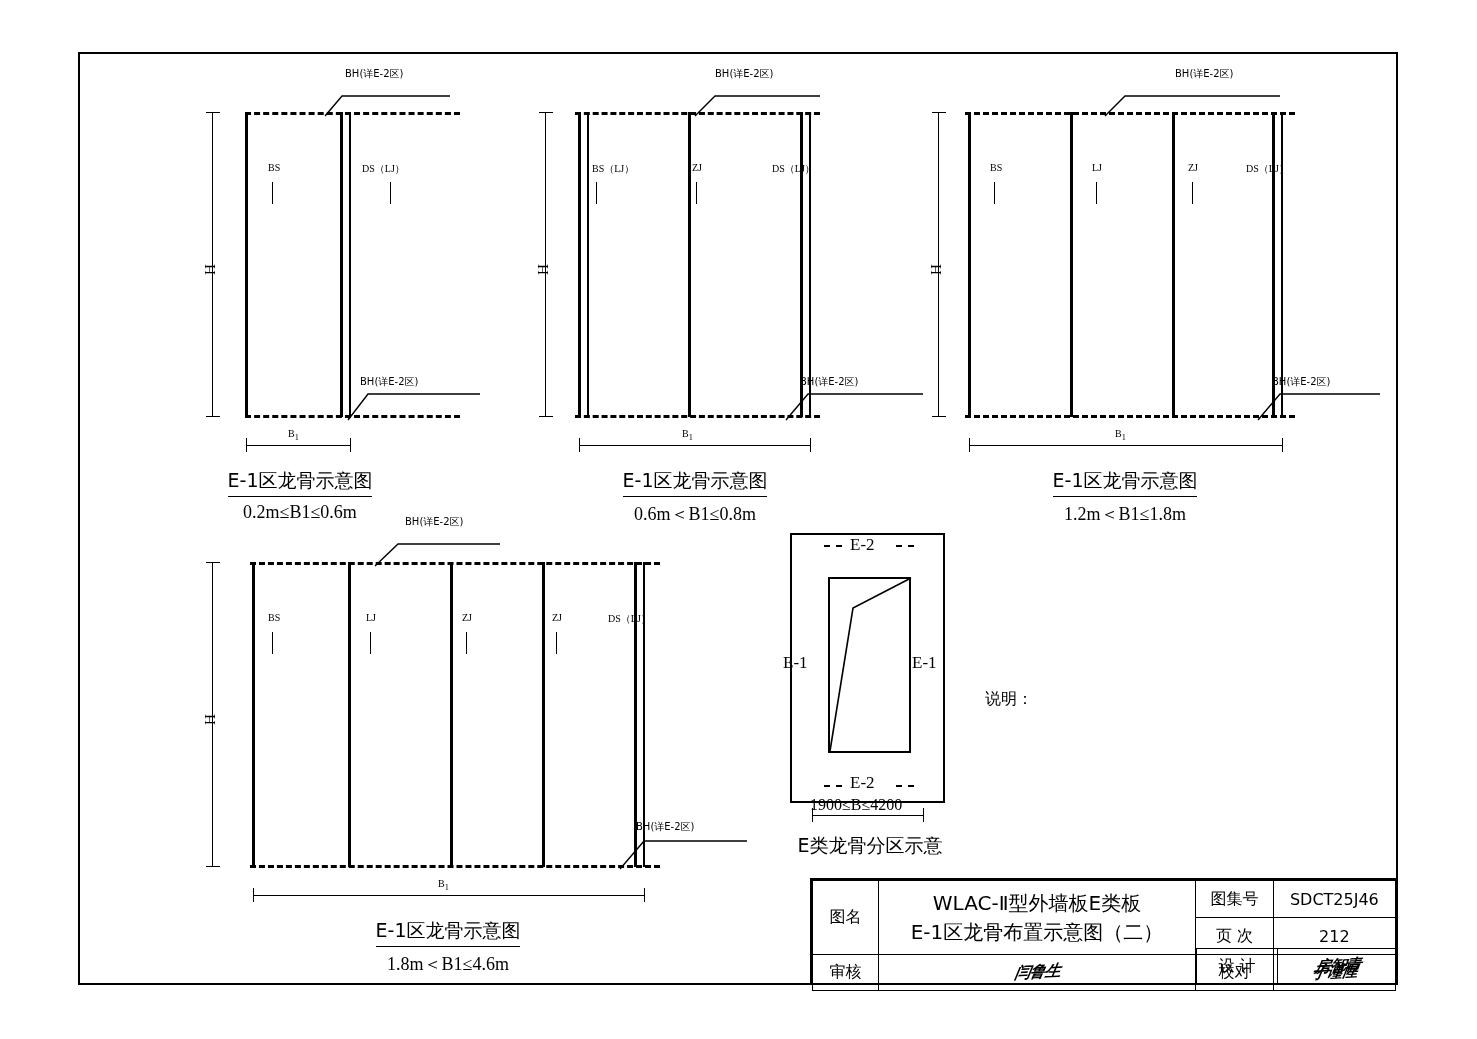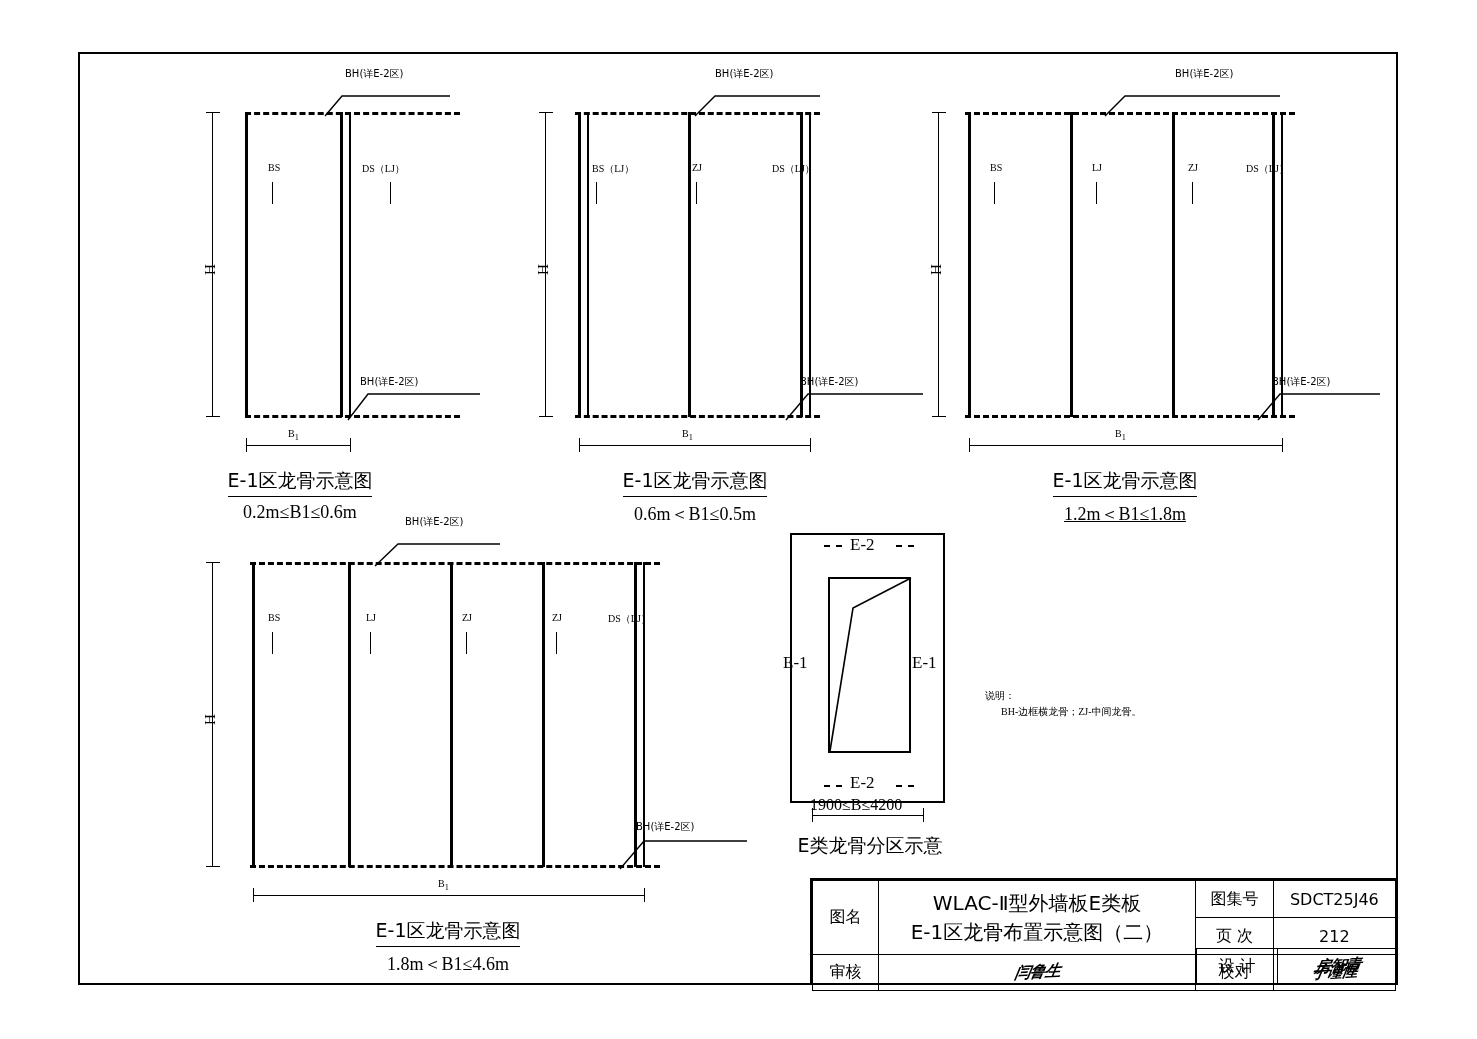--- a/index.html
+++ b/index.html
@@ -91,22 +91,22 @@
   .caption2 {
     position: absolute;
     text-align: center;
     white-space: nowrap;
     font-size: 18px;
     font-family: "Liberation Serif", "DejaVu Serif", serif;
   }
   
   .notes {
     position: absolute;
-    font-family: Liberation Serif, serif;
-    font-size: 10px;
+    font-family: Liberation Mono, monospace;
+    font-size: 16px;
     line-height: 1.55;
     white-space: nowrap;
   }
   .notes .ind {
     padding-left: 16px;
   }
   
   .titleblock {
     position: absolute;
     border: 2px solid #000;
@@ -234,21 +234,21 @@
     <div class="dimline" style="left:19px;top:375px;width:232px;"></div>
     <div class="tick" style="left:19px;top:368px;height:14px;"></div>
     <div class="tick" style="left:250px;top:368px;height:14px;"></div>
     <div class="lbl" style="left:122px;top:358px;">
       <span>B</span><sub>1</sub>
     </div>
 
     <div class="caption" style="left:15px;top:398px;width:240px;">
       <span class="ul">E-1区龙骨示意图</span>
     </div>
-    <div class="caption2" style="left:15px;top:432px;width:240px;">0.6m＜B1≤0.5m</div>
+    <div class="caption2" style="left:15px;top:432px;width:240px;">0.6m＜B1≤0.8m</div>
   </div>
 
   <div class="panel" style="left:950px;top:70px;width:400px;height:470px;">
     <div class="dashline" style="left:15px;top:42px;width:330px;"></div>
     <div class="dashline" style="left:15px;top:345px;width:330px;"></div>
 
     <div class="vline" style="left:18px;top:42px;height:305px;"></div>
     <div class="vline" style="left:120px;top:42px;height:305px;"></div>
     <div class="vline" style="left:222px;top:42px;height:305px;"></div>
     <div class="vline" style="left:322px;top:42px;height:305px;"></div>
@@ -281,21 +281,21 @@
     <div class="dimline" style="left:19px;top:375px;width:314px;"></div>
     <div class="tick" style="left:19px;top:368px;height:14px;"></div>
     <div class="tick" style="left:332px;top:368px;height:14px;"></div>
     <div class="lbl" style="left:165px;top:358px;">
       <span>B</span><sub>1</sub>
     </div>
 
     <div class="caption" style="left:55px;top:398px;width:240px;">
       <span class="ul">E-1区龙骨示意图</span>
     </div>
-    <div class="caption2" style="left:55px;top:432px;width:240px;text-decoration:underline;">1.2m＜B1≤1.8m</div>
+    <div class="caption2" style="left:55px;top:432px;width:240px;">1.2m＜B1≤1.8m</div>
   </div>
 
   <div class="panel" style="left:200px;top:520px;width:470px;height:470px;">
     <div class="dashline" style="left:50px;top:42px;width:410px;"></div>
     <div class="dashline" style="left:50px;top:345px;width:410px;"></div>
 
     <div class="vline" style="left:52px;top:42px;height:305px;"></div>
     <div class="vline" style="left:148px;top:42px;height:305px;"></div>
     <div class="vline" style="left:250px;top:42px;height:305px;"></div>
     <div class="vline" style="left:342px;top:42px;height:305px;"></div>
@@ -369,21 +369,20 @@
     <div class="lbl" style="left:20px;top:263px;font-size:16px;">1900≤B≤4200</div>
 
     <div class="caption" style="left:-20px;top:300px;width:200px;font-size:19px;">E类龙骨分区示意</div>
   </div>
 
   <div class="notes" style="left:985px;top:688px;">
     <div>说明：</div>
     <div>
     </div>
     <div>
-      <div class="ind">BH-边框横龙骨；ZJ-中间龙骨。</div>
     </div>
   </div>
 
   <div class="titleblock" style="left:810px;top:878px;width:588px;height:107px;">
     <table class="tb">
       <tbody>
           <tr>
         <td style="width:66px;" rowspan="2">图名</td>
         <td style="width:322px;" rowspan="2">
           <div class="big" style="font-size:20px;line-height:1.45;">WLAC-Ⅱ型外墙板E类板</div>

